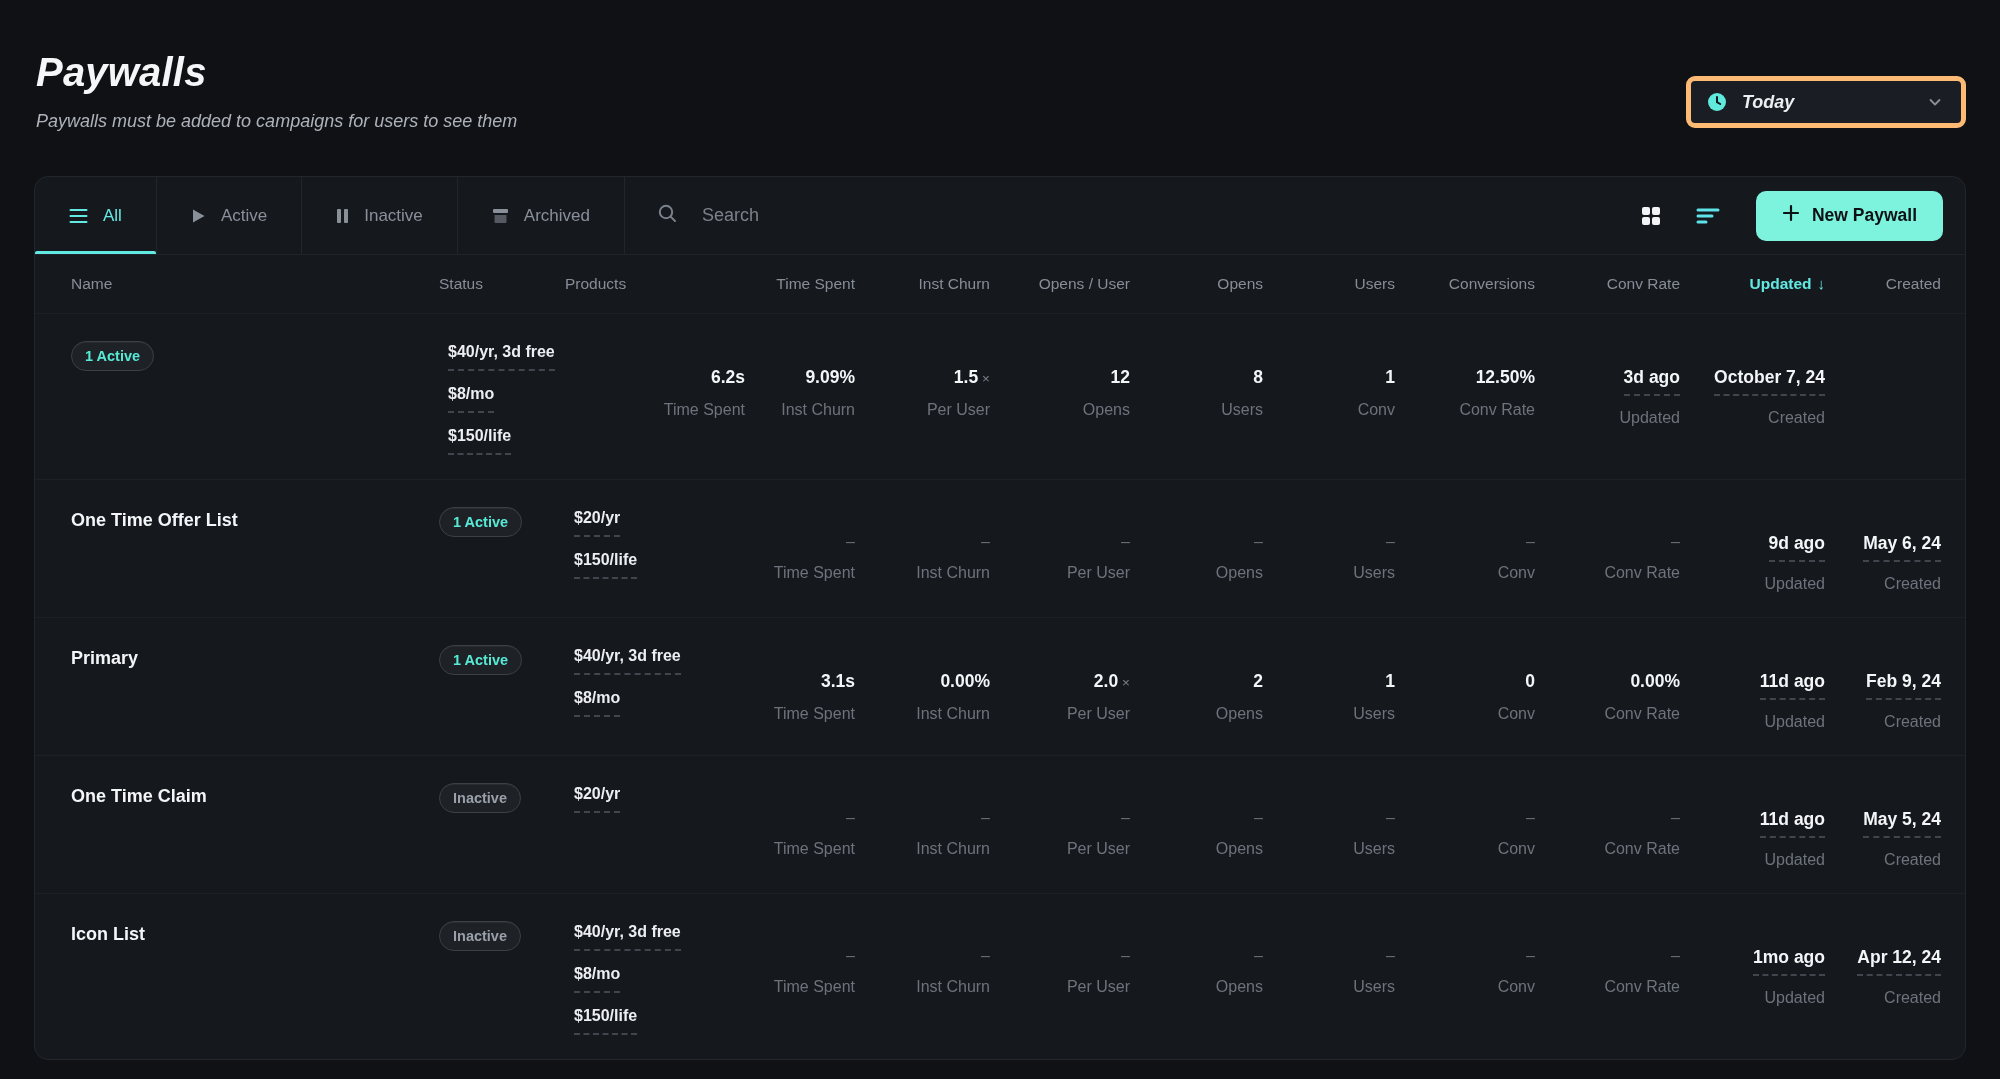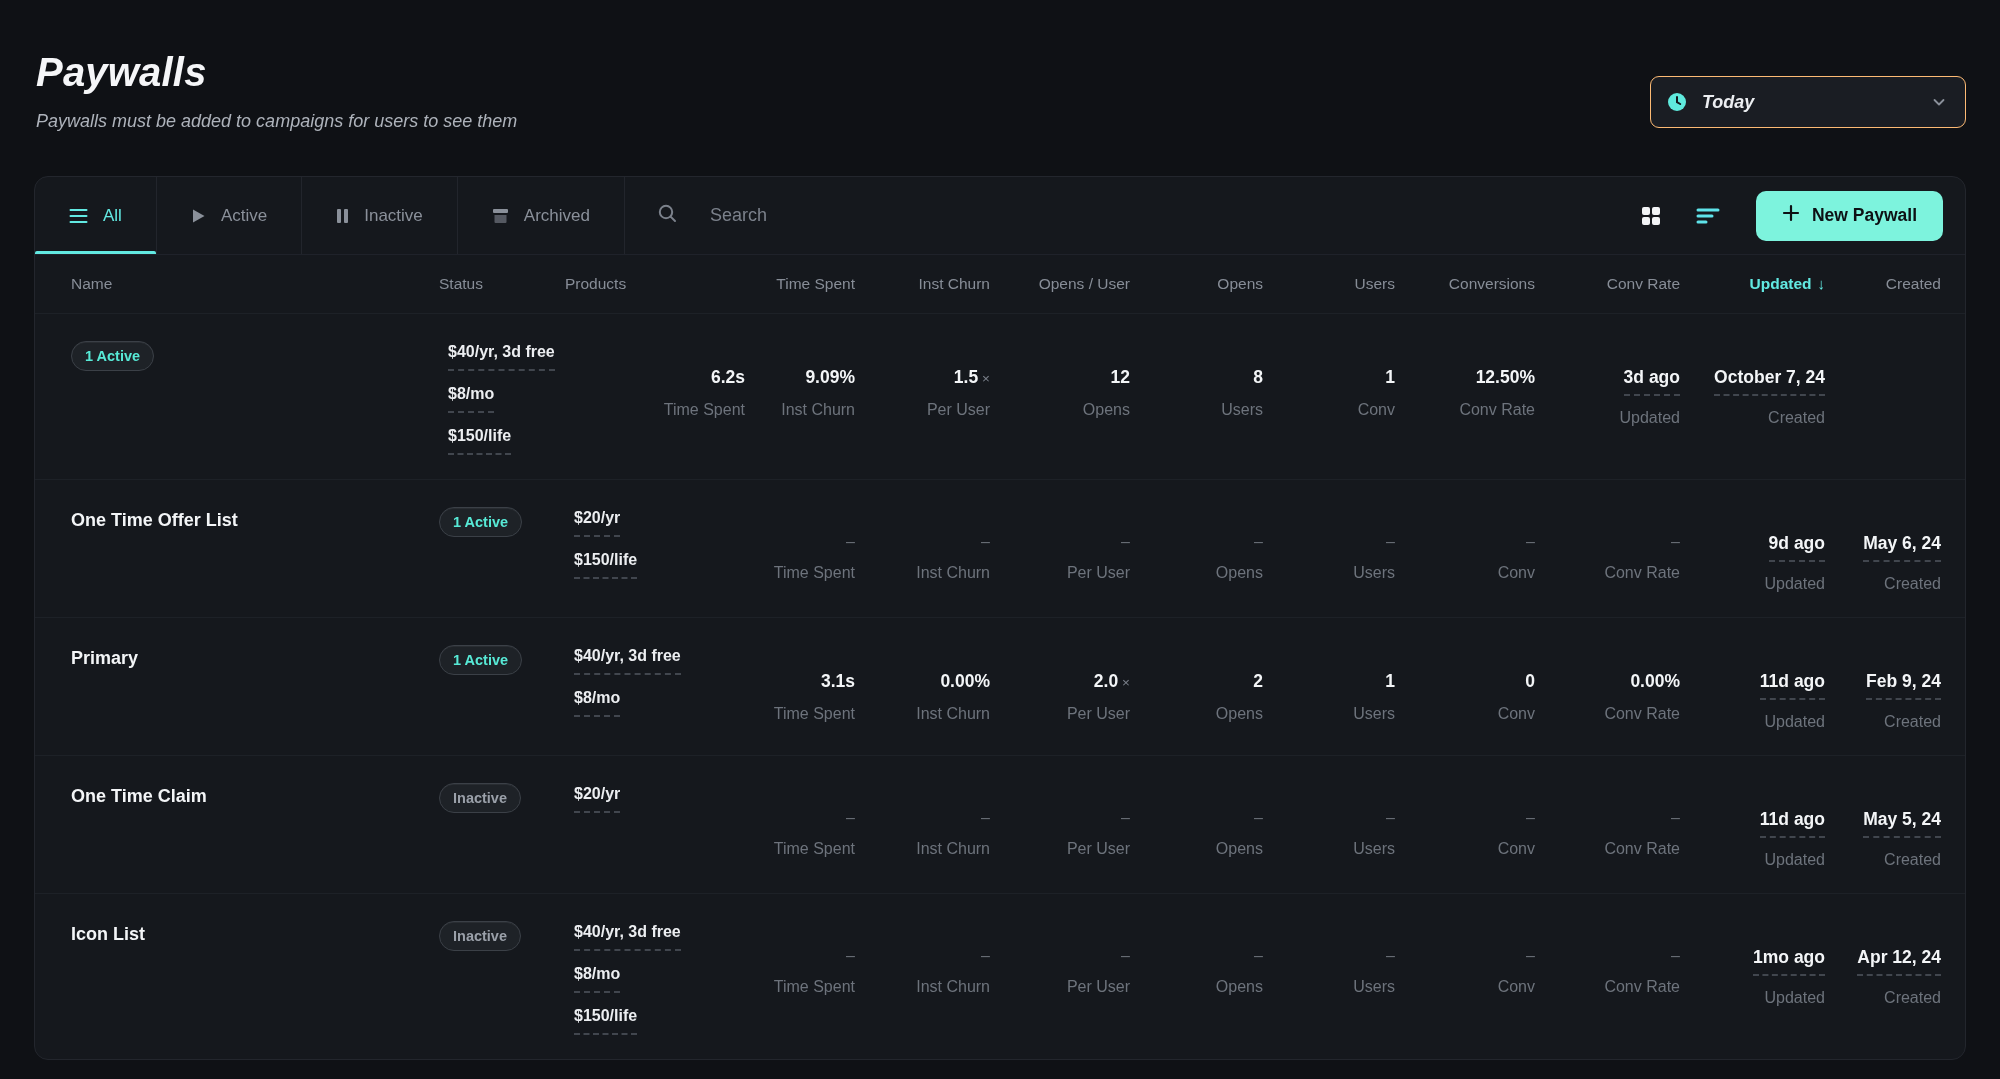--- a/index.html
+++ b/index.html
@@ -11,22 +11,22 @@
     position:relative;
   }
 
   
   .page-header { padding:50px 34px 0 36px; position:relative;font-style:italic; }
   .page-title { font-size:40px; font-weight:700; letter-spacing:.2px; color:#f5f6f8; }
   .page-subtitle { margin-top:16px; font-size:18px; color:#aeb3bb; }
 
   .date-filter {
     position:absolute; top:76px; right:34px;
-    width:316px; height:52px;
-    background:#1a1d23; border:1px solid #fdba74; border-radius:9px;
+    width:280px; height:52px;
+    background:#1a1d23; border:5px solid #fdba74; border-radius:9px;
     display:flex; align-items:center; gap:15px; padding:0 18px 0 16px;
     cursor:pointer;
   }
   .date-filter .flabel { font-size:18px; font-weight:700; color:#eceef1; flex:1; }
   .date-filter svg { display:block; }
 
   
   .card {
     margin:44px 34px 0 34px;
     background:#15181d;
@@ -42,21 +42,21 @@
     padding:0 34px; border-right:1px solid #22252c;
     font-size:17px; color:#8a909a; cursor:pointer; position:relative;
     white-space:nowrap;
   }
   .tab .ticon { display:flex; align-items:center; }
   .tab.active { color:#62e9e2; font-weight:500;text-align:right; }
   .tab.active::after {
     content:""; position:absolute; left:0; right:0; bottom:0; height:3px;
     background:#62e9e2; border-radius:2px 2px 0 0;
   }
-  .searchbox { flex:1; display:flex; align-items:center; gap:32px; padding-left:32px; }
+  .searchbox { flex:1; display:flex; align-items:center; gap:24px; padding-left:32px; }
   .searchbox input {
     flex:1; background:transparent; border:none; outline:none;
     font-size:18px; color:#e6e8ec; font-family:inherit;
   }
   .searchbox input::placeholder { color:#7b818b; }
   .view-controls { display:flex; align-items:center; gap:26px; padding-right:22px; }
   .icon-btn { background:none; border:none; cursor:pointer; display:flex; align-items:center; padding:4px; }
   .new-btn {
     height:50px; padding:0 26px; margin-left:6px;
     background:#7df3dd; color:#0d1014;

